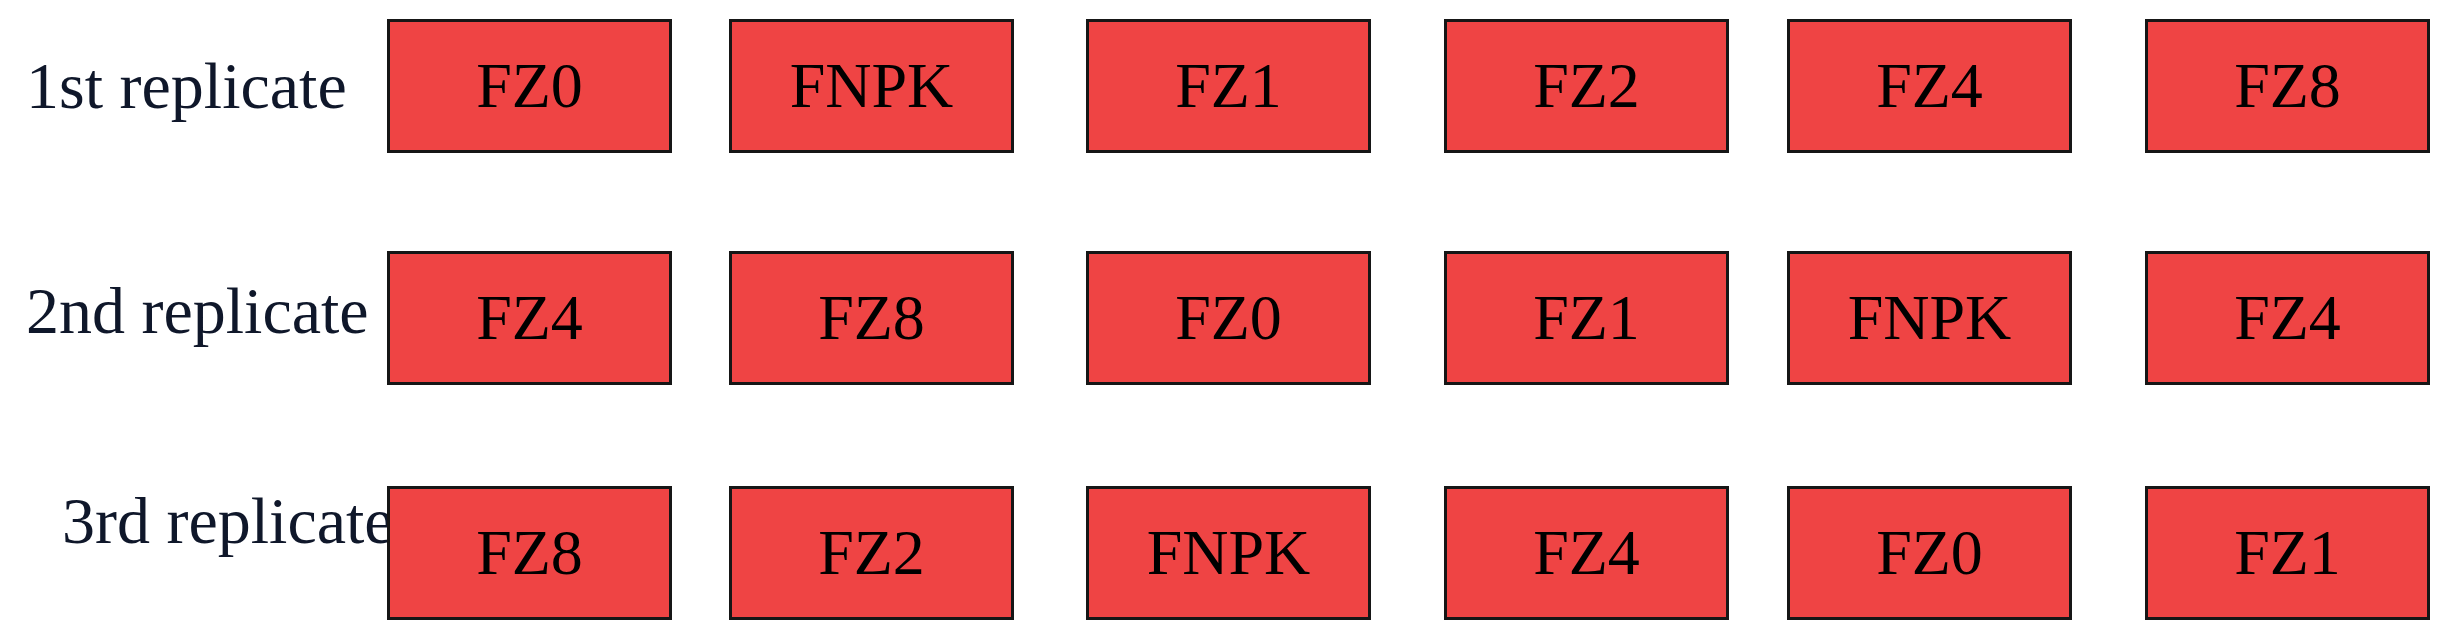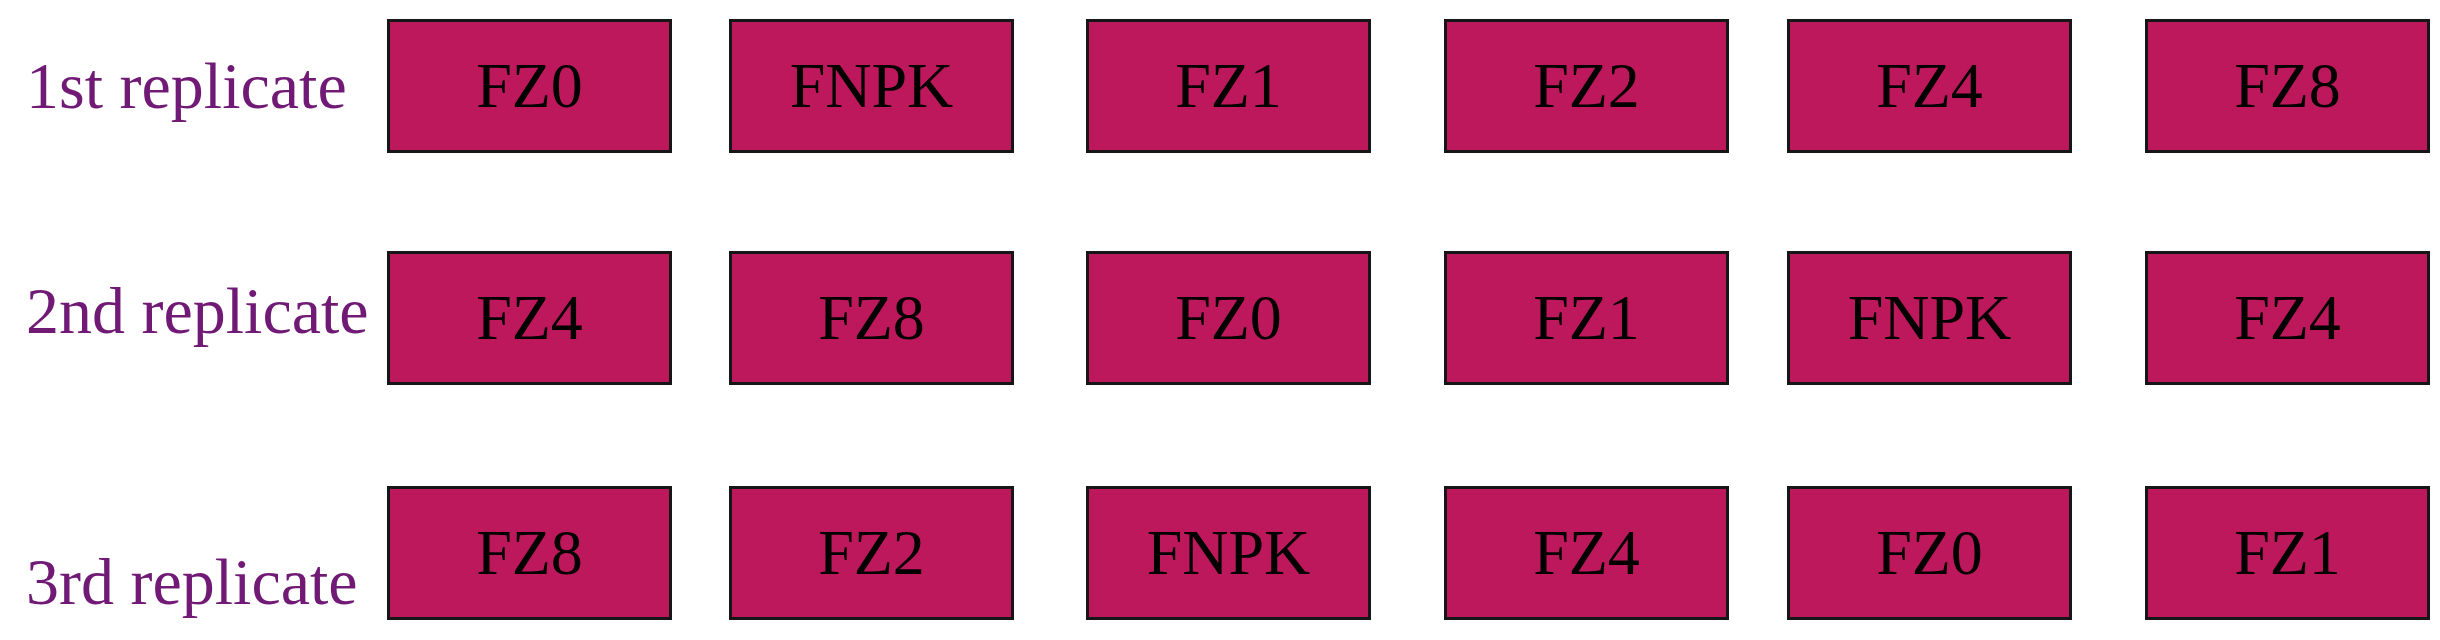--- a/index.html
+++ b/index.html
@@ -16,33 +16,33 @@
     color: #000000;
     overflow: hidden;
   }
   .row-label {
     position: absolute;
     left: 26px;
     transform: translateY(-50%);
     font-size: 66px;
     line-height: 1;
     white-space: nowrap;
-    color: #701a75;
+    color: #0f172a;
   }
   .row-label.r0 { top: 86px; }
   .row-label.r1 { top: 311px; }
-  .row-label.r2 { top: 582px; }
+  .row-label.r2 { top: 521px; margin-left: 36px; }
 
   .plot-box {
     position: absolute;
     width: 285px;
     height: 134px;
     box-sizing: border-box;
     border: 3px solid #161616;
-    background: #be185d;
+    background: #ef4444;
     display: flex;
     align-items: center;
     justify-content: center;
     font-size: 64px;
     line-height: 1;
     white-space: nowrap;
   }
   .plot-box.r0 { top: 19px; }
   .plot-box.r1 { top: 251px; }
   .plot-box.r2 { top: 486px; }

